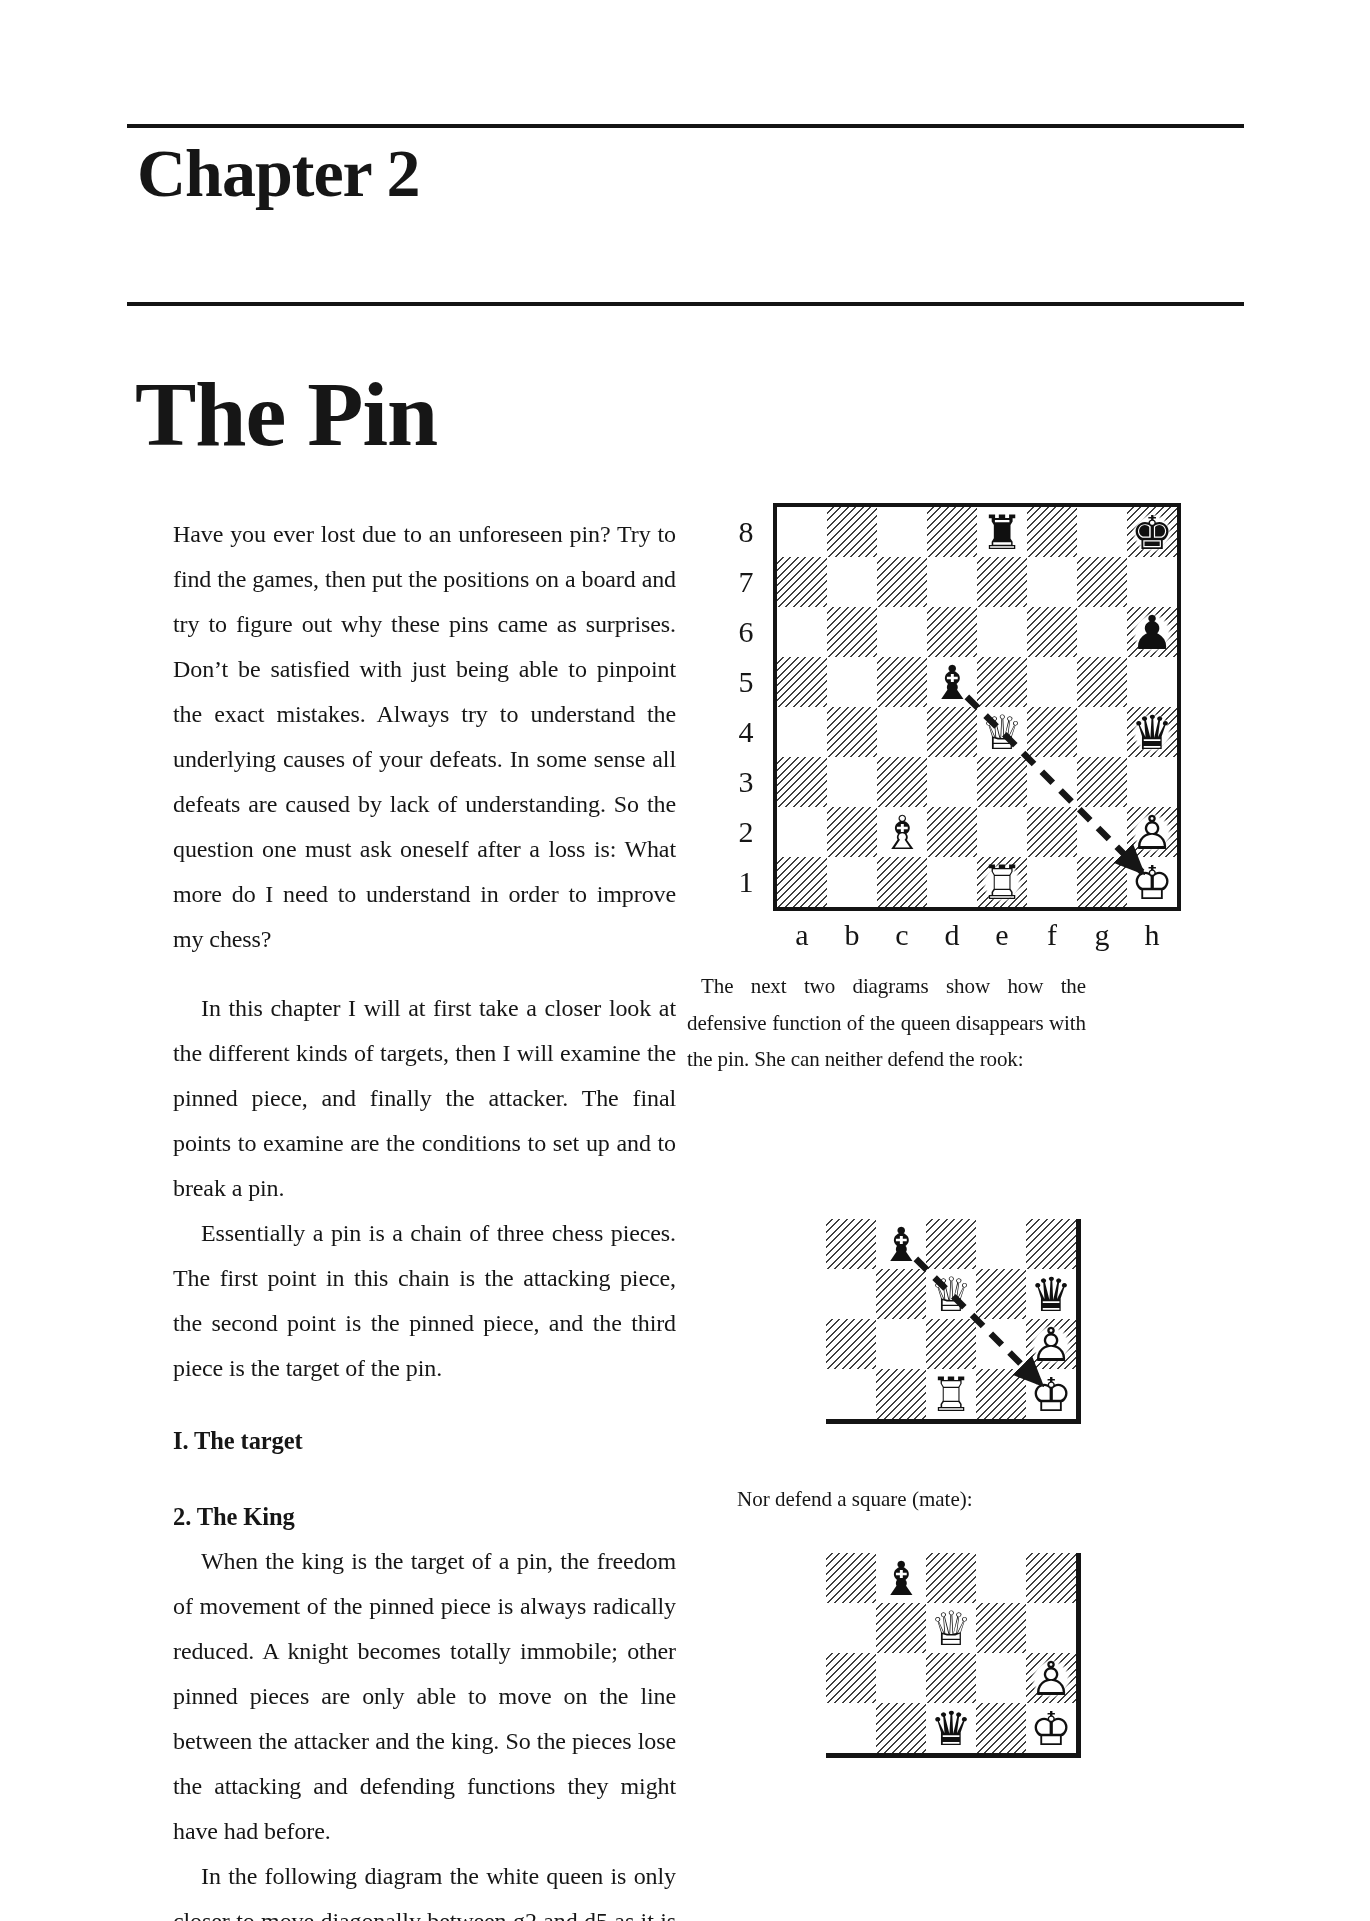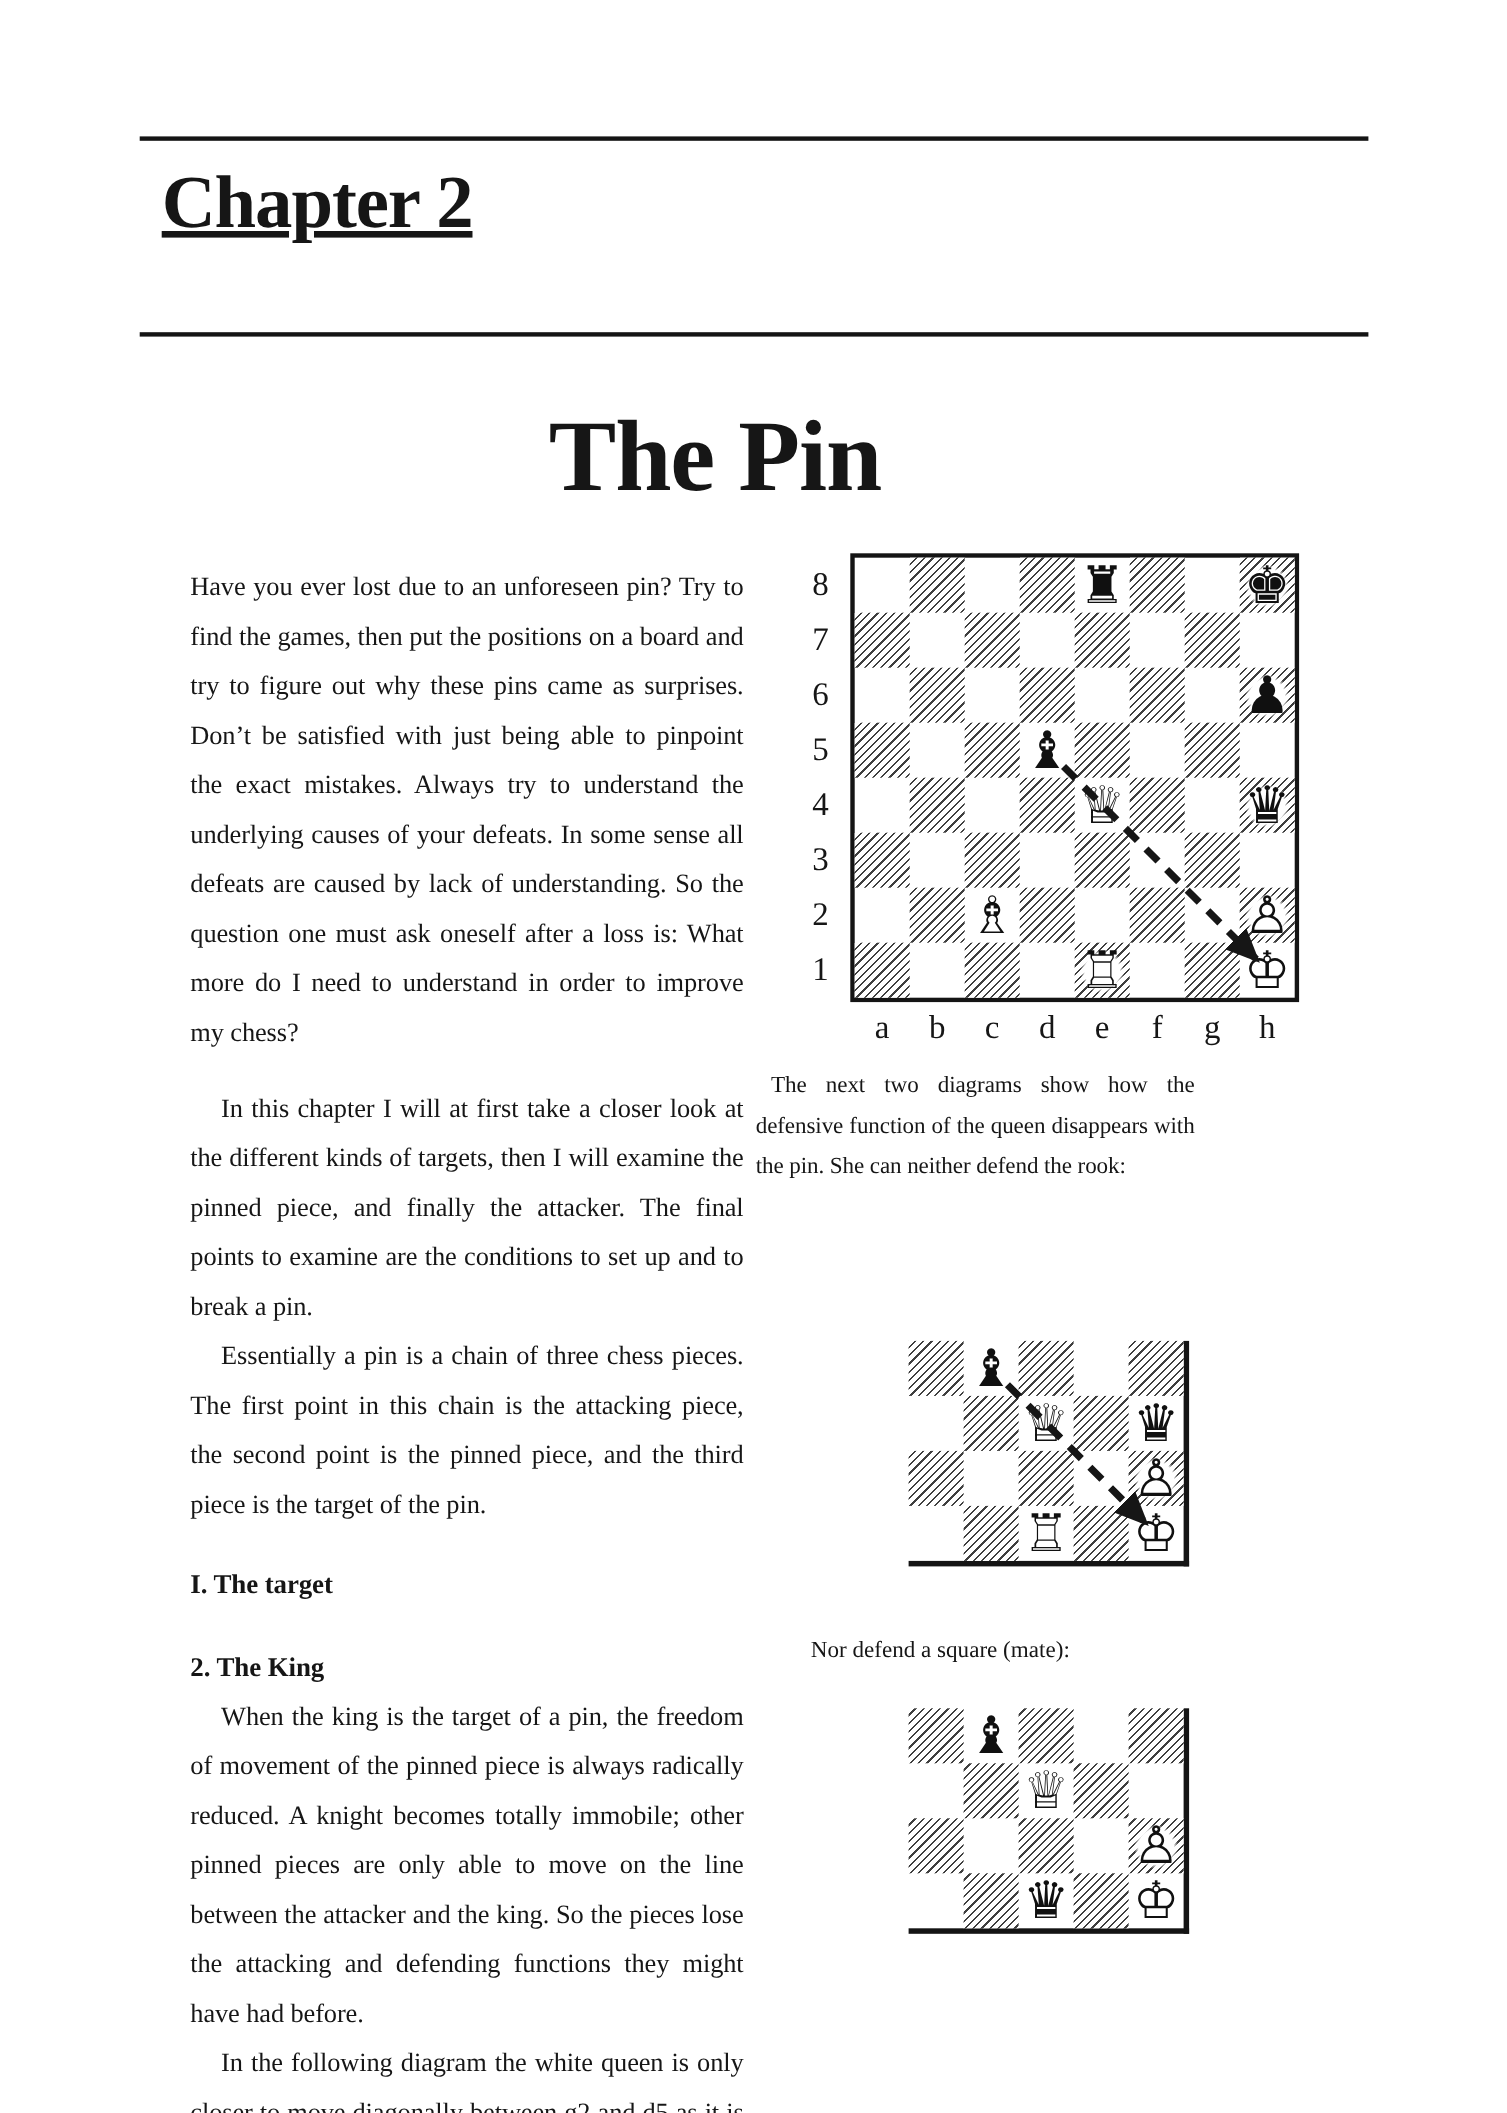--- a/index.html
+++ b/index.html
@@ -7,26 +7,26 @@
     position:relative; width:1370px; height:1921px; margin:0 auto;
     background:#ffffff; color:#161616;
     font-family:"Liberation Serif", serif;
     overflow:hidden;
   }
   .rule { position:absolute; background:#141414; height:4px; }
   .rule-top { left:127px; top:124px; width:1117px; }
   .rule-mid { left:127px; top:302px; width:1117px; }
 
   .chapter-label {
-    position:absolute; left:133px; top:134px; margin:14px;
-    font-size:68px; font-weight:bold; line-height:1.05; letter-spacing:-1px;text-decoration:underline;
+    position:absolute; left:133px; top:134px; margin:4px;
+    font-size:68px; font-weight:bold; line-height:1.05; letter-spacing:-1px;
   }
   .page-title {
     position:absolute; left:135px; top:368px; width:1030px; margin:0;
-    text-align:center; font-size:92px; font-weight:bold; line-height:1.0; letter-spacing:-1px;
+    font-size:92px; font-weight:bold; line-height:1.0; letter-spacing:-1px;
   }
 
   
   .col-left {
     position:absolute; left:173px; top:496px; width:503px;
     font-size:24px; line-height:45px; text-align:justify; letter-spacing:-0.1px;margin-top:16px;
   }
   .col-left p { margin:0; }
   .indent { text-indent:28px; }
   .gap-before { margin-top:24px !important; }

